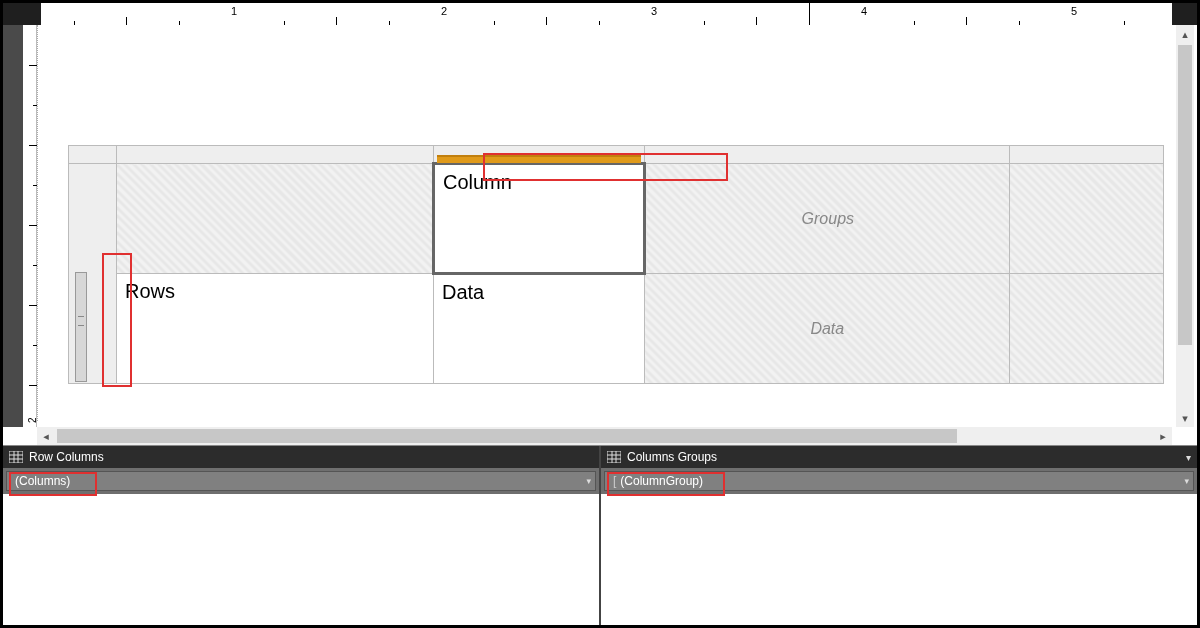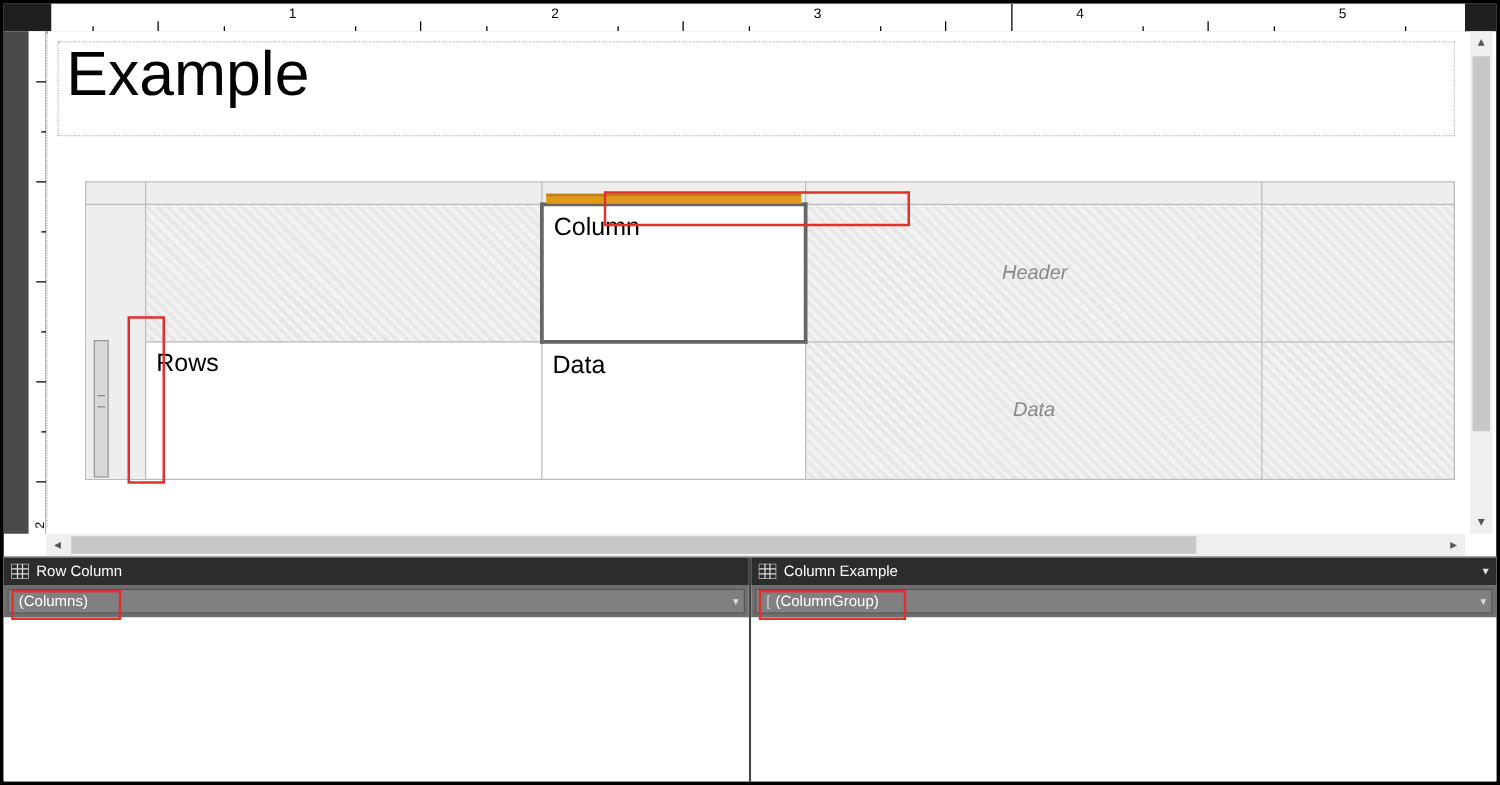--- a/index.html
+++ b/index.html
@@ -114,23 +114,20 @@
     <div class="tick minor" style="top:160px"></div>
     <div class="tick major" style="top:200px"></div>
     <div class="tick minor" style="top:240px"></div>
     <div class="tick major" style="top:280px"></div>
     <div class="tick minor" style="top:320px"></div>
     <div class="tick major" style="top:360px"></div>
     <span class="num" style="top:398px">2</span>
   </div>
 
   <div class="canvas">
-    <div class="title-area">
-      <div class="title-text">Example</div>
-    </div>
 
     <div class="matrix">
       <table>
         <colgroup>
           <col style="width:5%">
           <col style="width:33%">
           <col style="width:22%">
           <col style="width:38%">
           <col style="width:16%">
         </colgroup>
@@ -147,21 +144,21 @@
             <div class="row-handle" style="top:108px;height:110px;left:6px;">
               <div class="mid"></div>
             </div>
           </td>
           <td class="hatch"></td>
           <td class="sel-cell">
             <div class="sel-top-bar"></div>
             <span>Column</span>
           </td>
           <td class="hatch">
-            <span>Header</span>
+            <span>Groups</span>
           </td>
           <td class="hatch"></td>
         </tr>
         <tr class="body">
           <td>
             <span>Rows</span>
           </td>
           <td>
             <span>Data</span>
           </td>
@@ -193,40 +190,40 @@
   <div class="group-pane" style="height:180px">
     <div class="gp-col">
       <div class="gp-header">
         <svg class="icon-grid" viewBox="0 0 14 12">
             <rect x="0" y="0" width="14" height="12" fill="none" stroke="#ddd"></rect>
             <line x1="0" y1="4" x2="14" y2="4" stroke="#ddd"></line>
             <line x1="0" y1="8" x2="14" y2="8" stroke="#ddd"></line>
             <line x1="5" y1="0" x2="5" y2="12" stroke="#ddd"></line>
             <line x1="9" y1="0" x2="9" y2="12" stroke="#ddd"></line>
           </svg>
-        <span>Row Column</span>
+        <span>Row Columns</span>
       </div>
       <div class="gp-item-row">
         <div class="gp-item">
           <span>(Columns)</span>
           <span class="chev">▾</span>
         </div>
       </div>
       <div class="gp-body"></div>
     </div>
     <div class="gp-col">
       <div class="gp-header">
         <svg class="icon-grid" viewBox="0 0 14 12">
             <rect x="0" y="0" width="14" height="12" fill="none" stroke="#ddd"></rect>
             <line x1="0" y1="4" x2="14" y2="4" stroke="#ddd"></line>
             <line x1="0" y1="8" x2="14" y2="8" stroke="#ddd"></line>
             <line x1="5" y1="0" x2="5" y2="12" stroke="#ddd"></line>
             <line x1="9" y1="0" x2="9" y2="12" stroke="#ddd"></line>
           </svg>
-        <span>Column Example</span>
+        <span>Columns Groups</span>
         <span class="chev">▾</span>
       </div>
       <div class="gp-item-row">
         <div class="gp-item">
           <span style="opacity:.6;margin-right:4px">[</span>
           <span>(ColumnGroup)</span>
           <span class="chev">▾</span>
         </div>
       </div>
       <div class="gp-body"></div>

